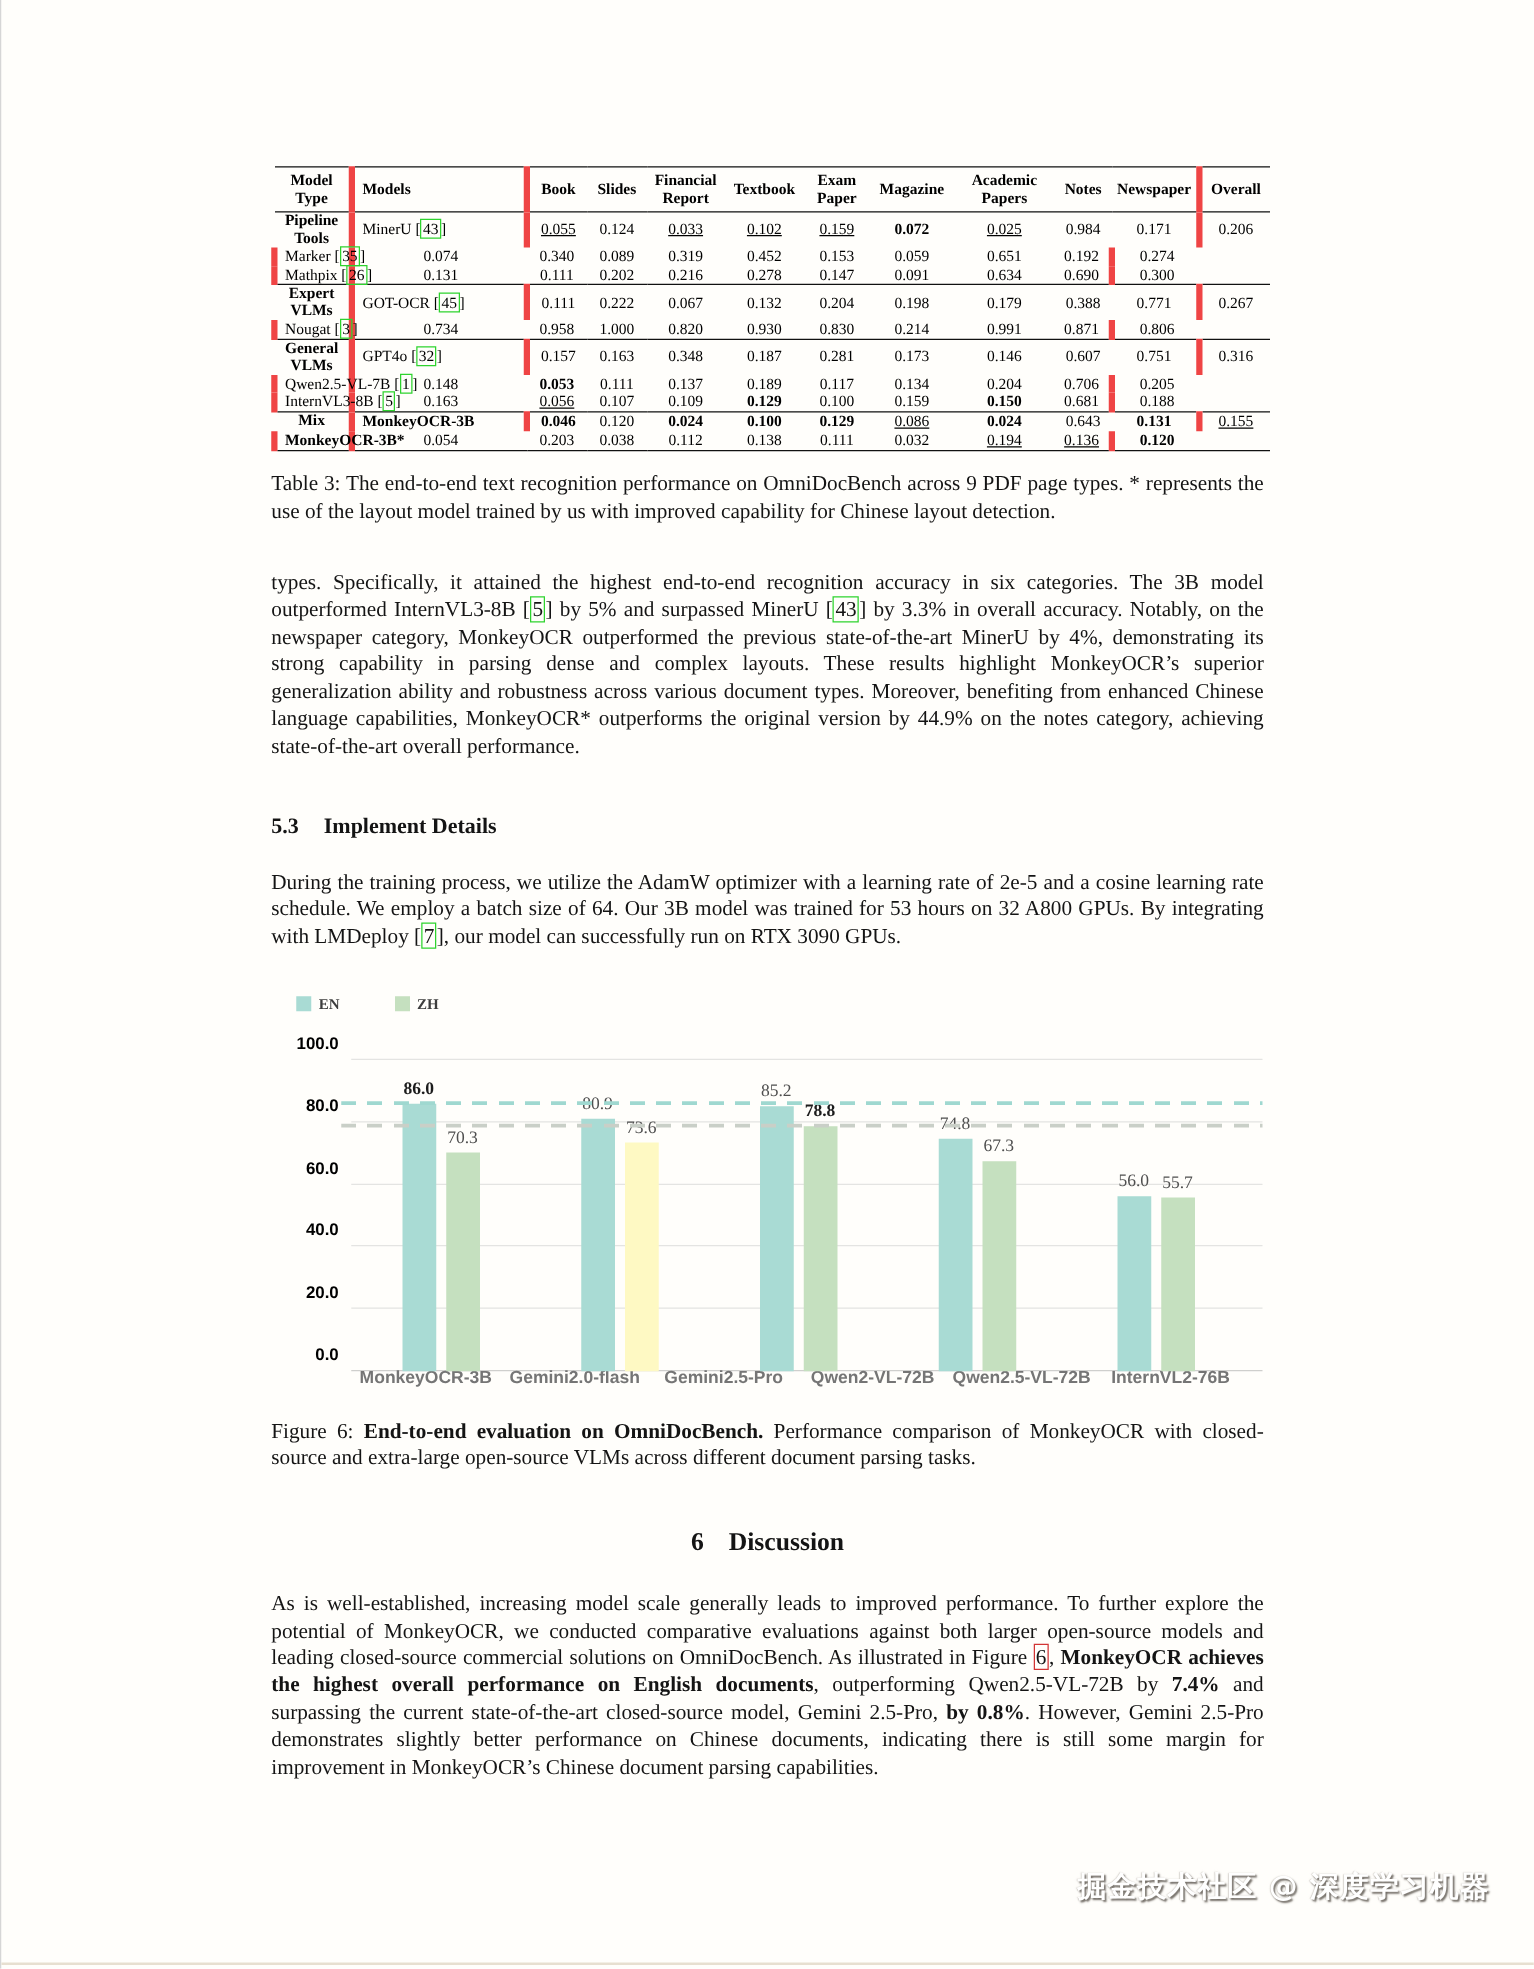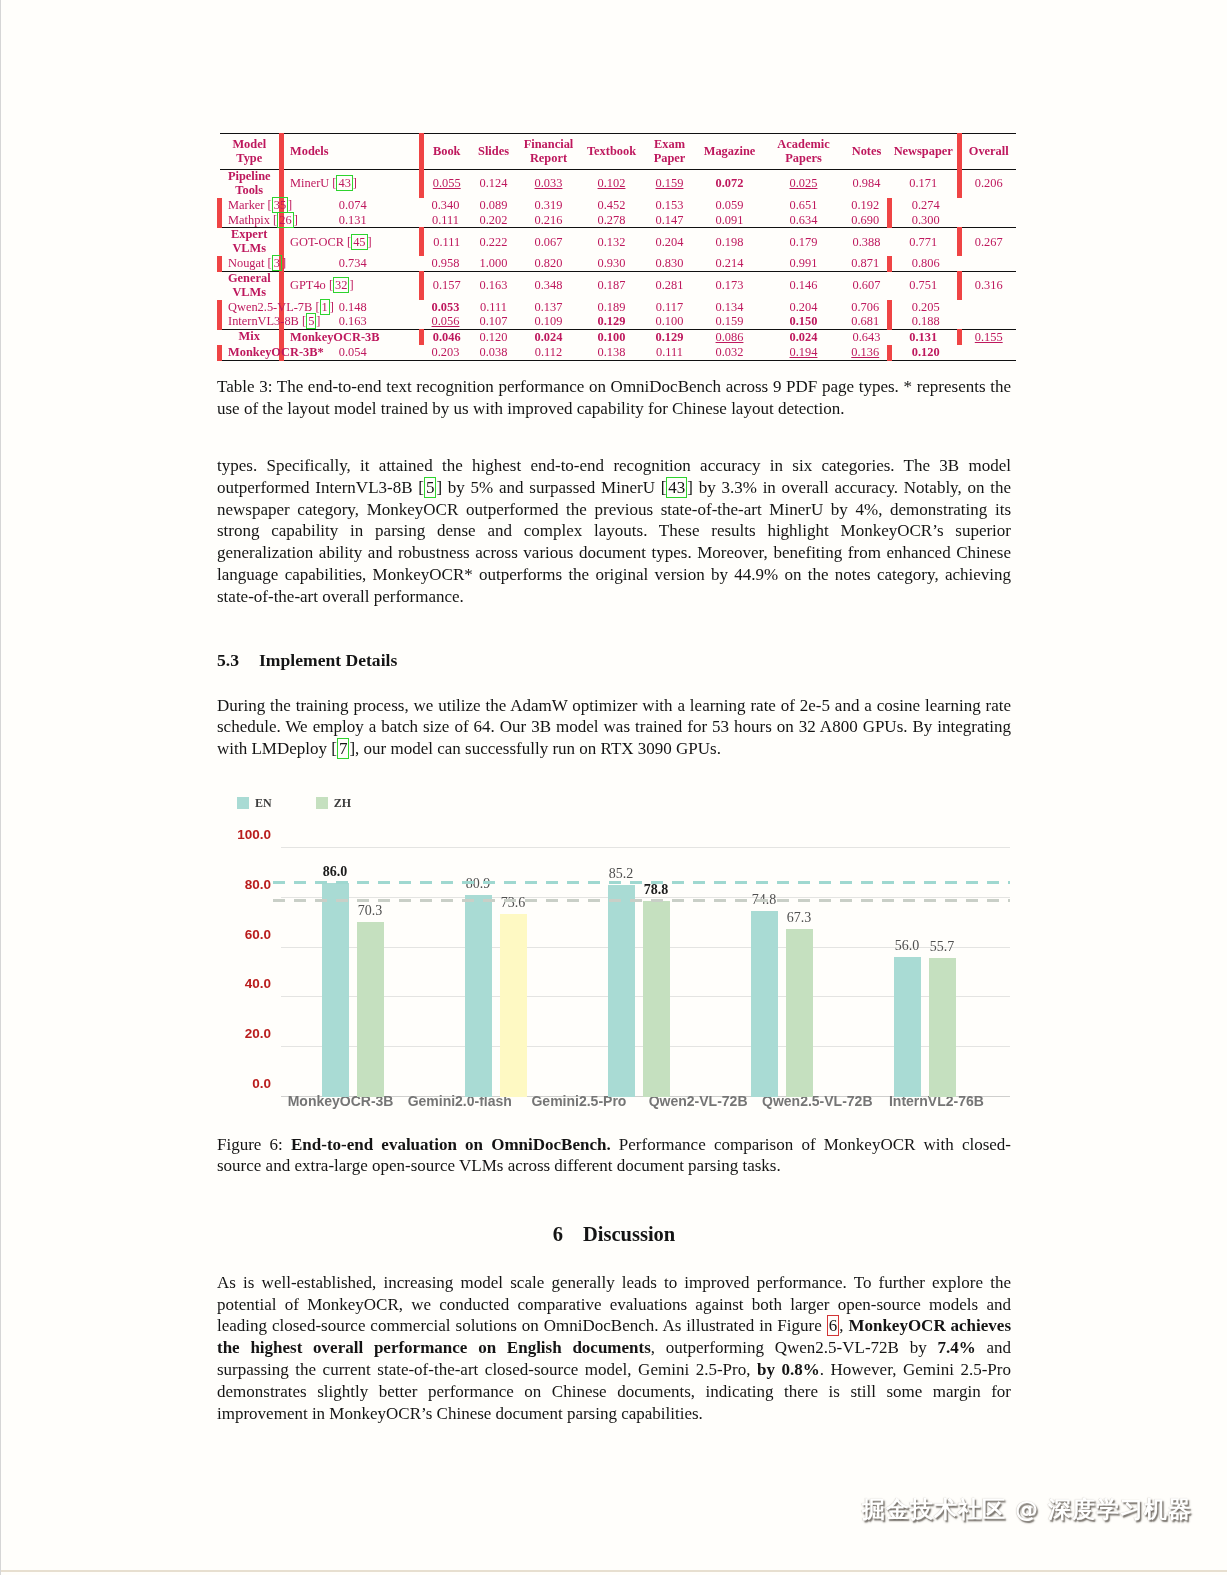--- a/index.html
+++ b/index.html
@@ -11,21 +11,21 @@
     overflow:hidden;
     font-family:"Liberation Serif",serif;
     color:#141414;
   }
   .content{position:absolute;left:216px;top:0;width:794px;}
 
   
   .tblwrap{margin-top:133px;}
   table.results{
     border-collapse:collapse;table-layout:fixed;width:794px;
-    font-family:"Liberation Serif",serif;font-size:12.4px;color:#be185d;
+    font-family:"Liberation Serif",serif;font-size:12.4px;color:#000000;
     border-top:1.6px solid #111;border-bottom:1.6px solid #111;
   }
   table.results thead tr{border-bottom:1px solid #111;}
   table.results tbody{border-top:1px solid #111;}
   table.results th{
     font-weight:bold;text-align:center;vertical-align:middle;
     white-space:pre-line;line-height:13.5px;padding:4px 1px;
   }
   table.results th.left{text-align:left;padding-left:6px;}
   table.results td{
@@ -55,21 +55,21 @@
          font-family:"Liberation Sans",sans-serif;}
   .legend{position:absolute;left:20px;top:0;display:flex;gap:44px;
           font-family:"Liberation Serif",serif;font-weight:bold;
           font-size:12px;color:#3d3d3d;}
   .legend .item{display:flex;align-items:center;gap:6px;}
   .legend .swatch{width:12px;height:12px;display:inline-block;}
   .plot{position:absolute;left:64px;top:52px;width:715px;height:249px;}
   .gridline{position:absolute;left:0;right:-14px;height:1px;background:#e4e4e2;}
   .gridline.base{background:#cfcfcd;}
   .ytick{position:absolute;left:0;width:54px;text-align:right;
-         font-size:13.5px;font-weight:bold;color:#b91c1c;}
+         font-size:13.5px;font-weight:bold;color:#000000;}
   .refline{position:absolute;left:-8px;right:-14px;height:3px;z-index:3;}
   .groups{position:absolute;left:0;bottom:0;width:100%;height:100%;
           display:flex;align-items:flex-end;}
   .group{flex:1;display:flex;justify-content:center;align-items:flex-end;gap:8px;height:100%;}
   .bar{position:relative;width:27px;z-index:2;}
   .bar .val{position:absolute;top:-19px;left:50%;transform:translateX(-50%);
             white-space:nowrap;font-family:"Liberation Serif",serif;
             font-size:14px;color:#4f4f4f;z-index:4;}
   .bar .val.b{font-weight:bold;color:#1c1c1c;}
   .xlabels{position:absolute;left:64px;top:297px;width:715px;display:flex;}

